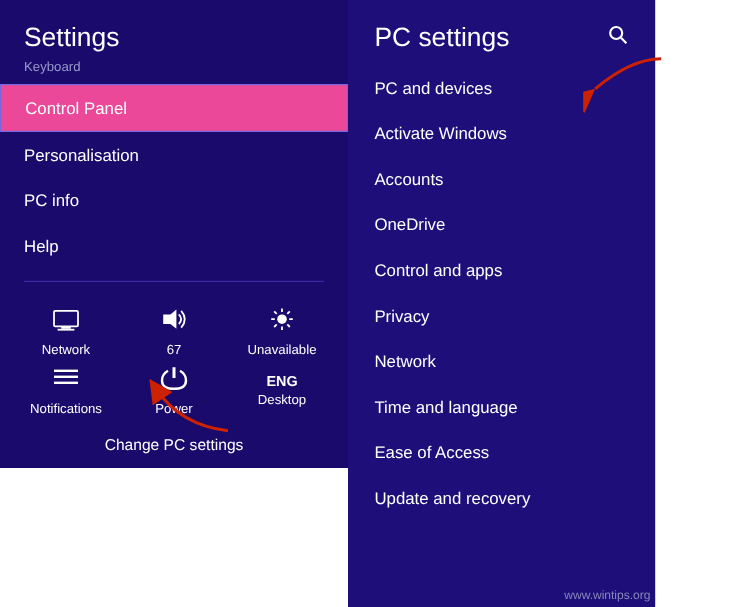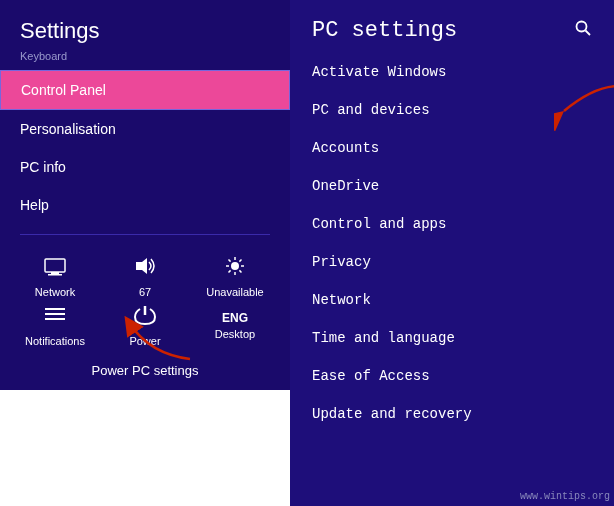--- a/index.html
+++ b/index.html
@@ -89,26 +89,25 @@
       padding: 10px 0 14px 0;
       font-size: 13px;
       font-weight: 300;
       color: white;
       cursor: pointer;
       position: relative;
     }
 
     
     .right-panel {
-      width: 324px;
+      width: 256px;
       height: 506px;
       background-color: #1e0e7a;
       color: white;
       position: relative;
-      font-family: Liberation Mono, monospace;
     }
 
     .pc-settings-header {
       display: flex;
       justify-content: space-between;
       align-items: center;
       padding: 18px 22px 10px 22px;
     }
 
     .pc-settings-title {
@@ -214,21 +213,21 @@
         <span>Power</span>
       </div>
       <div class="tray-item">
         <span class="tray-icon" style="font-size:12px;font-weight:bold;margin-bottom:3px;display:block;">ENG</span>
         <span>Desktop</span>
       </div>
     </div>
   </div>
 
   <div style="position:relative;">
-    <div class="change-pc-settings">Power PC settings</div>
+    <div class="change-pc-settings">Change PC settings</div>
 
     <svg style="position:absolute;bottom:28px;left:120px;" width="80" height="50">
       <defs>
         <marker id="arrowhead-l" markerWidth="8" markerHeight="8" refX="4" refY="4" orient="auto">
           <polygon points="0,0 8,4 0,8" fill="#cc2200"></polygon>
         </marker>
       </defs>
       <path d="M70,45 Q30,40 10,10" stroke="#cc2200" stroke-width="2.5" fill="none" marker-end="url(#arrowhead-l)"></path>
     </svg>
   </div>
@@ -239,32 +238,32 @@
     <span class="pc-settings-title">PC settings</span>
     <span class="search-icon-btn">
       <svg width="18" height="18" viewBox="0 0 18 18" fill="none">
         <circle cx="7.5" cy="7.5" r="5" stroke="white" stroke-width="1.8"></circle>
         <line x1="11.5" y1="11.5" x2="16" y2="16" stroke="white" stroke-width="1.8"></line>
       </svg>
     </span>
   </div>
 
   <div style="position:relative;">
-    <div class="pc-menu-item">Activate Windows</div>
     <div class="pc-menu-item" style="position:relative;">PC and devices
       
       <svg style="position:absolute;right:-10px;top:-10px;" width="70" height="50">
         <defs>
           <marker id="arrowhead-r" markerWidth="8" markerHeight="8" refX="0" refY="4" orient="auto">
             <polygon points="8,0 0,4 8,8" fill="#cc2200"></polygon>
           </marker>
         </defs>
         <path d="M65,5 Q40,5 10,30" stroke="#cc2200" stroke-width="2.5" fill="none" marker-end="url(#arrowhead-r)"></path>
       </svg>
     </div>
+    <div class="pc-menu-item">Activate Windows</div>
     <div class="pc-menu-item">Accounts</div>
     <div class="pc-menu-item">OneDrive</div>
     <div class="pc-menu-item">Control and apps</div>
     <div class="pc-menu-item">Privacy</div>
     <div class="pc-menu-item">Network</div>
     <div class="pc-menu-item">Time and language</div>
     <div class="pc-menu-item">Ease of Access</div>
     <div class="pc-menu-item">Update and recovery</div>
   </div>
 

